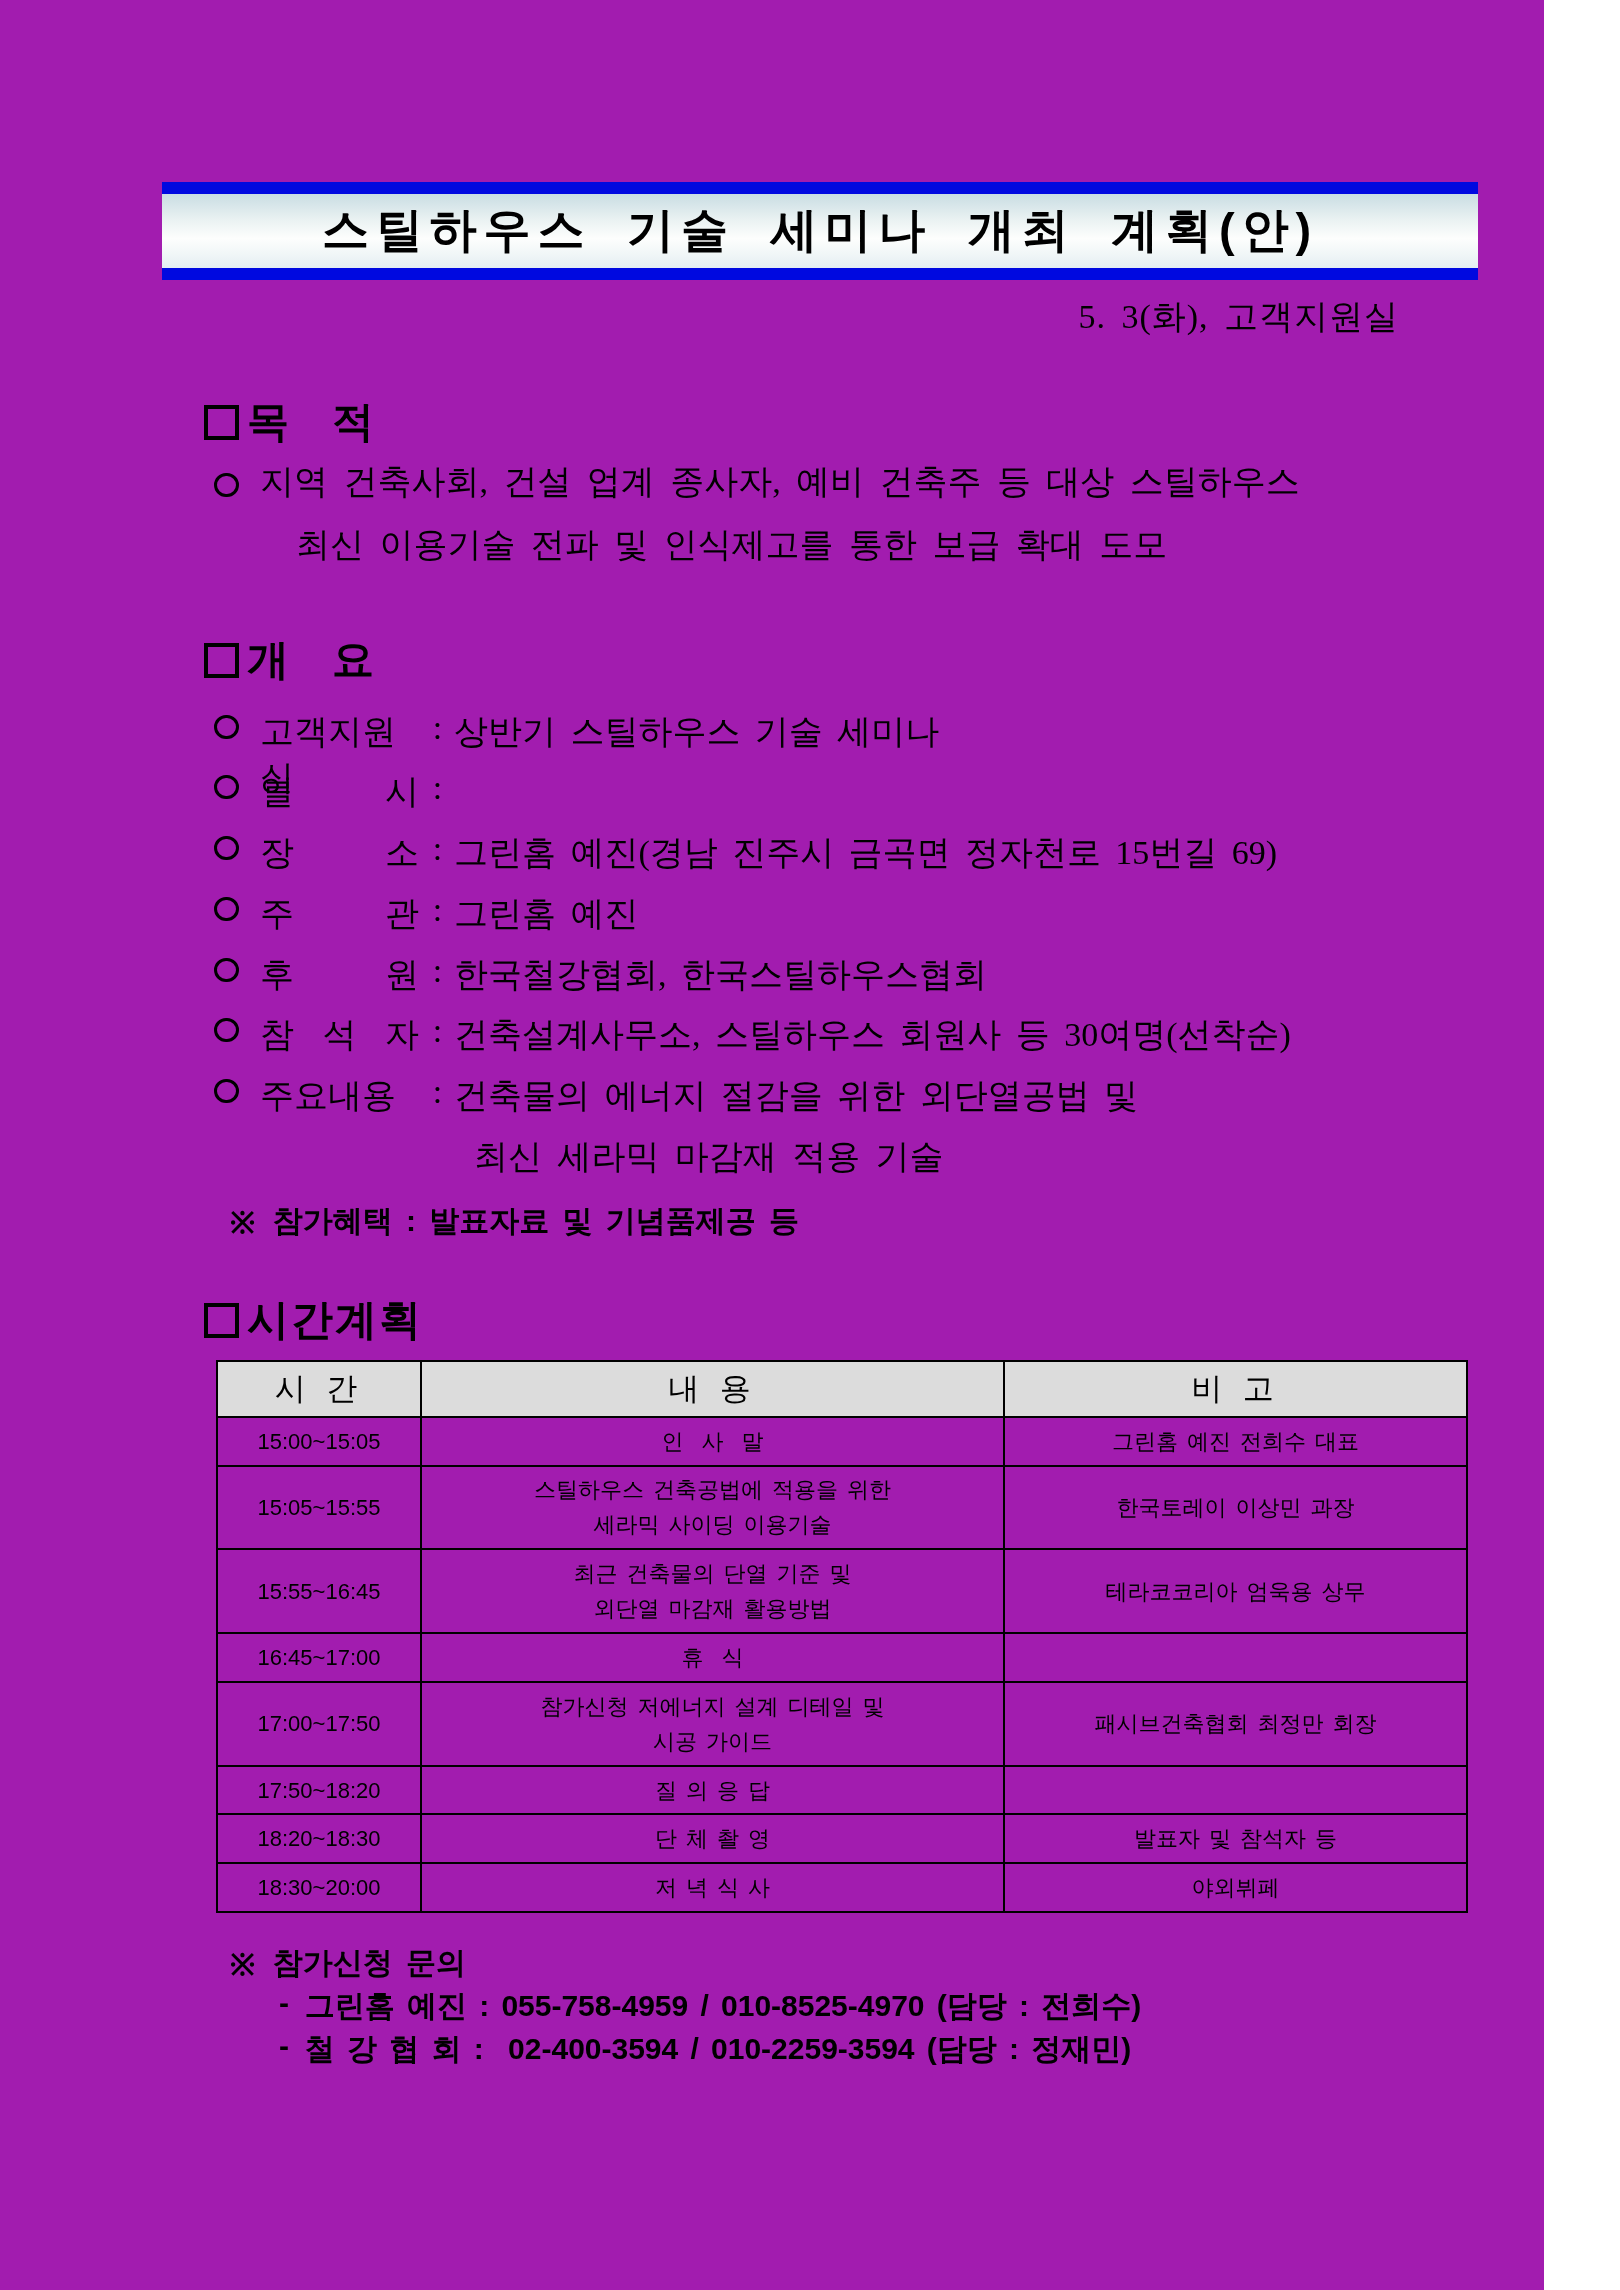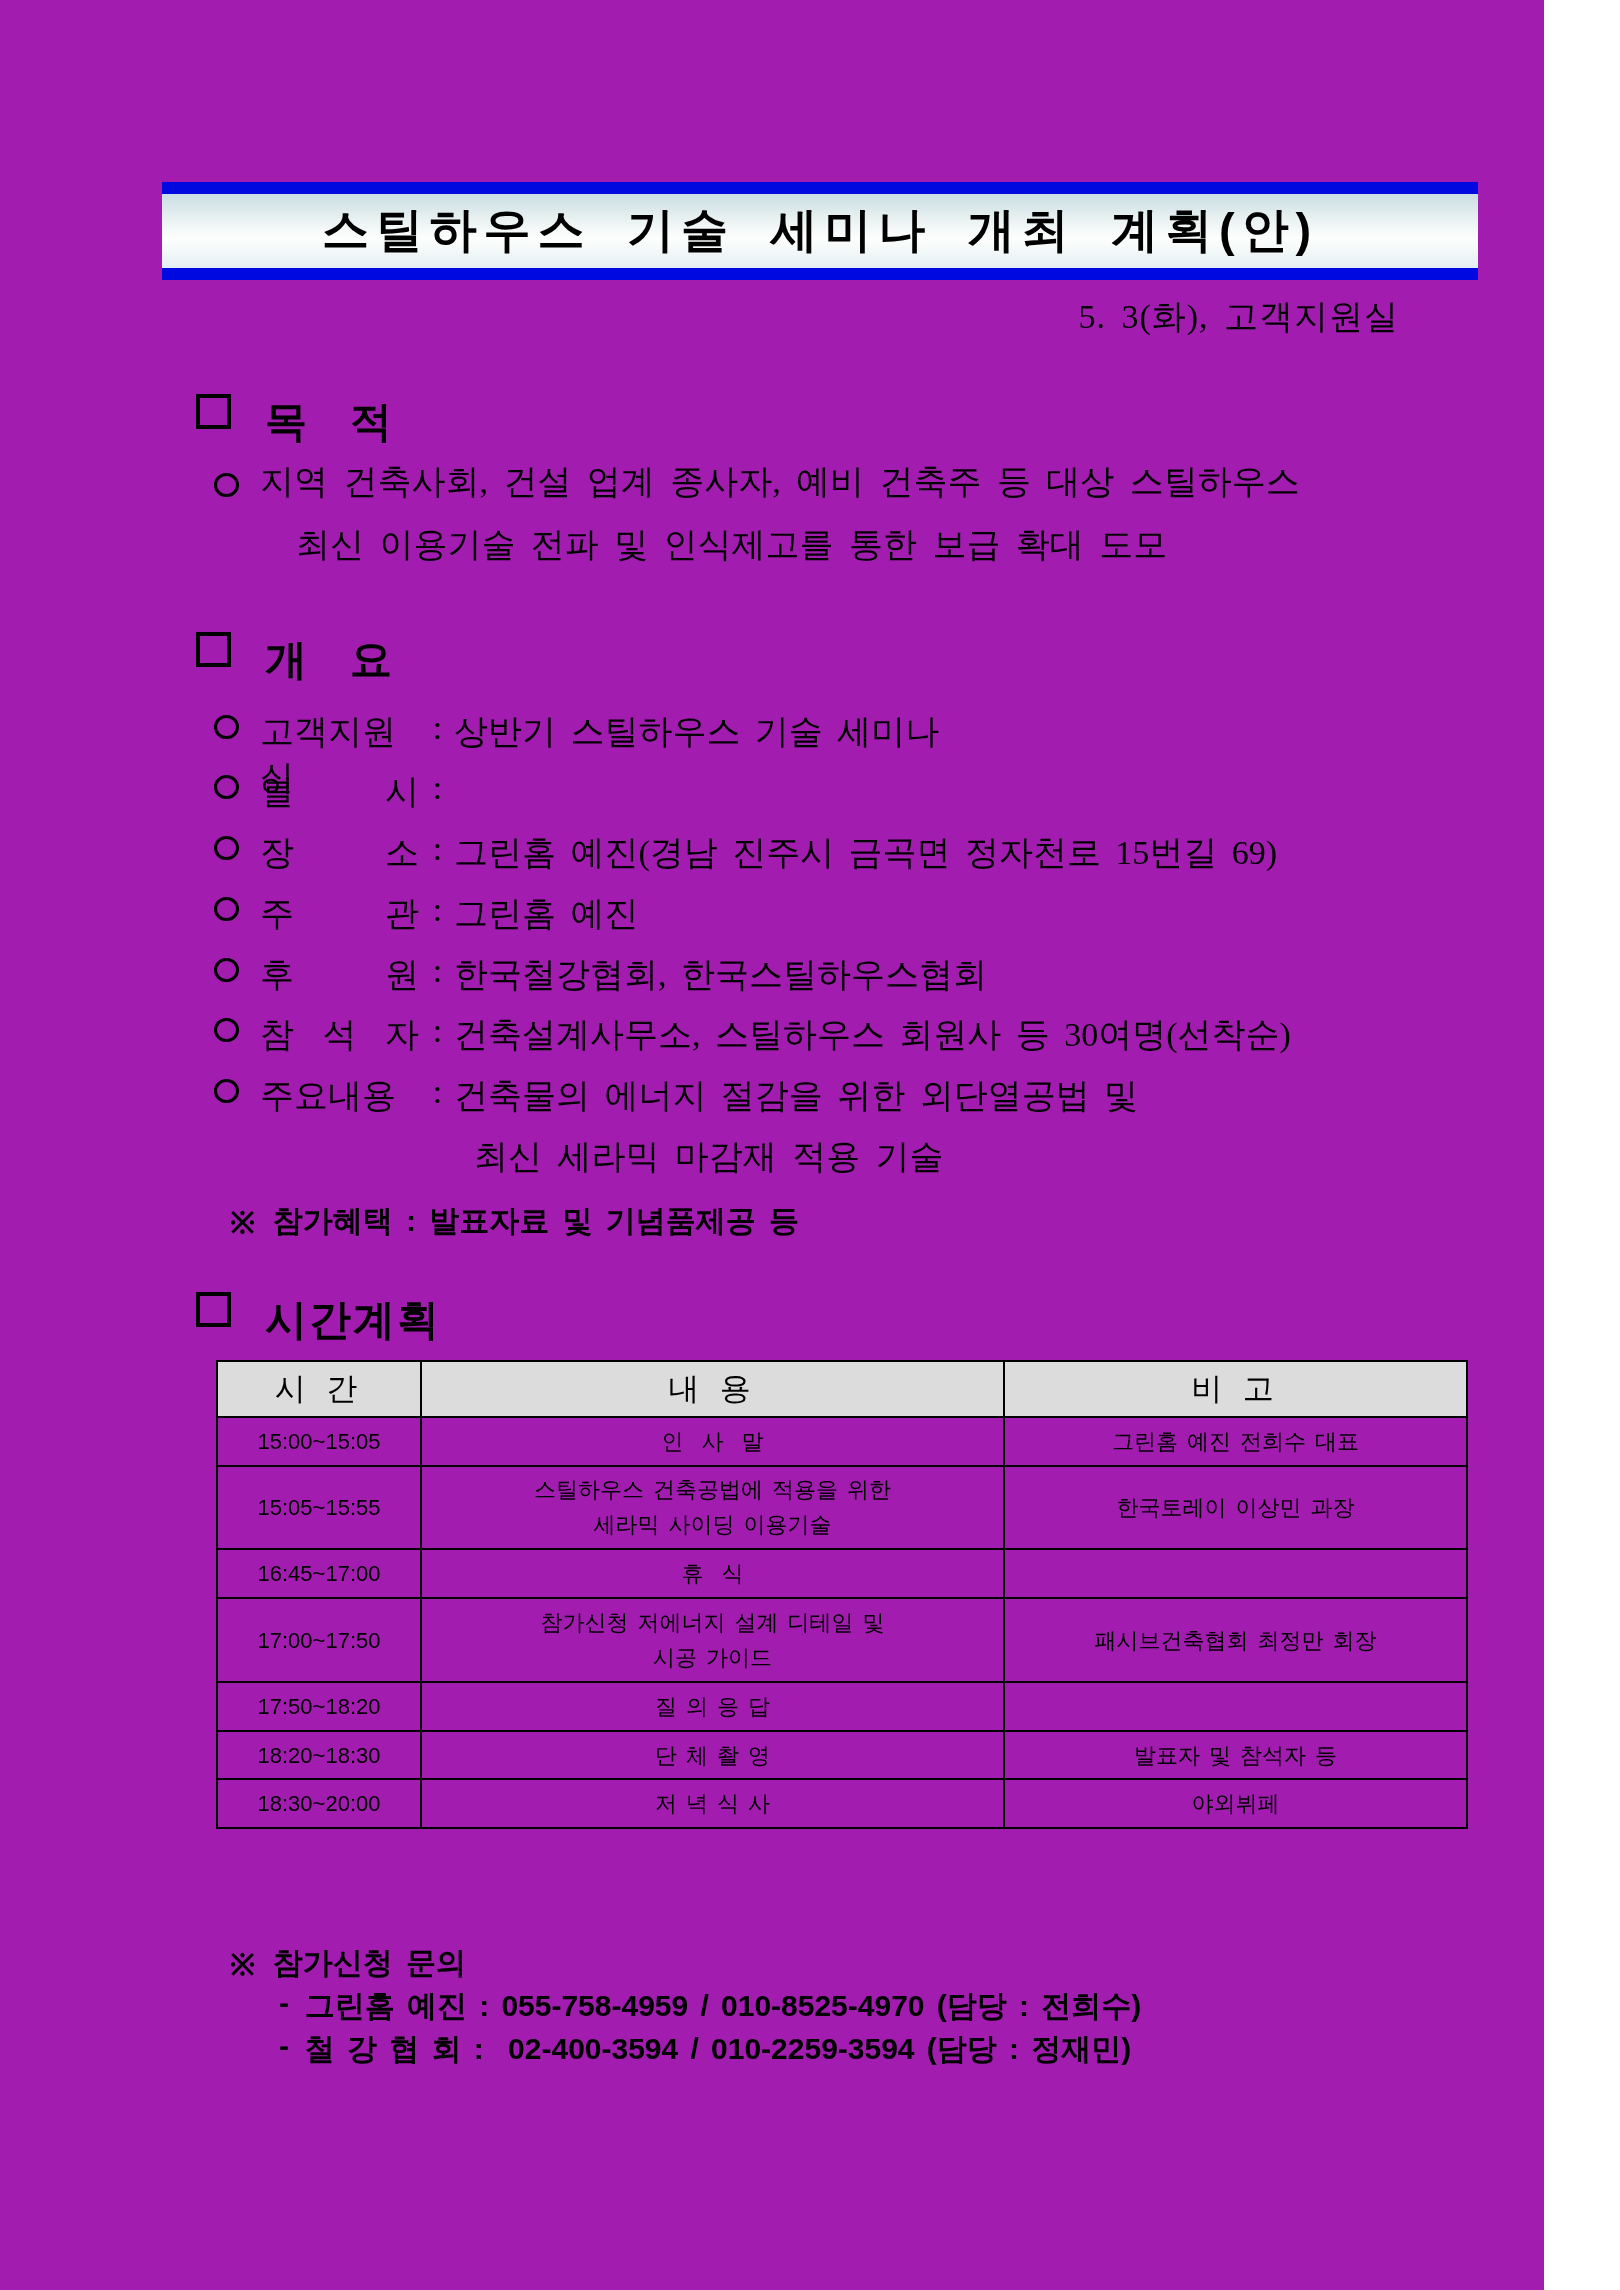--- a/index.html
+++ b/index.html
@@ -51,23 +51,24 @@
     top: 294px;
     right: 145px;
     font-size: 34px;
     letter-spacing: 1px;
     word-spacing: 5.9px;
   }
 
   
   .sec-h {
     position: absolute;
-    left: 196px;
-    display: flex;
-    gap: 34px;
+    left: 204px;
+    display: flex;
+    align-items: center;
+    gap: 8px;
   }
   .sq-marker {
     display: inline-block;
     width: 35px;
     height: 35px;
     border: 4.9px solid #000;
     background: transparent;
   }
   .sec-title {
     font-family: "Liberation Sans", sans-serif;
@@ -297,20 +298,26 @@
         <td class="td-content">인  사  말</td>
         <td class="td-remark">그린홈 예진 전희수 대표</td>
       </tr>
       <tr>
         <td class="td-time">15:05~15:55</td>
         <td class="td-content">스틸하우스 건축공법에 적용을 위한
 세라믹 사이딩 이용기술</td>
         <td class="td-remark">한국토레이 이상민 과장</td>
       </tr>
       <tr>
+        <td class="td-time">15:55~16:45</td>
+        <td class="td-content">최근 건축물의 단열 기준 및
+외단열 마감재 활용방법</td>
+        <td class="td-remark">테라코코리아 엄욱용 상무</td>
+      </tr>
+      <tr>
         <td class="td-time">16:45~17:00</td>
         <td class="td-content">휴  식</td>
         <td class="td-remark"></td>
       </tr>
       <tr>
         <td class="td-time">17:00~17:50</td>
         <td class="td-content">참가신청 저에너지 설계 디테일 및
 시공 가이드</td>
         <td class="td-remark">패시브건축협회 최정만 회장</td>
       </tr>

